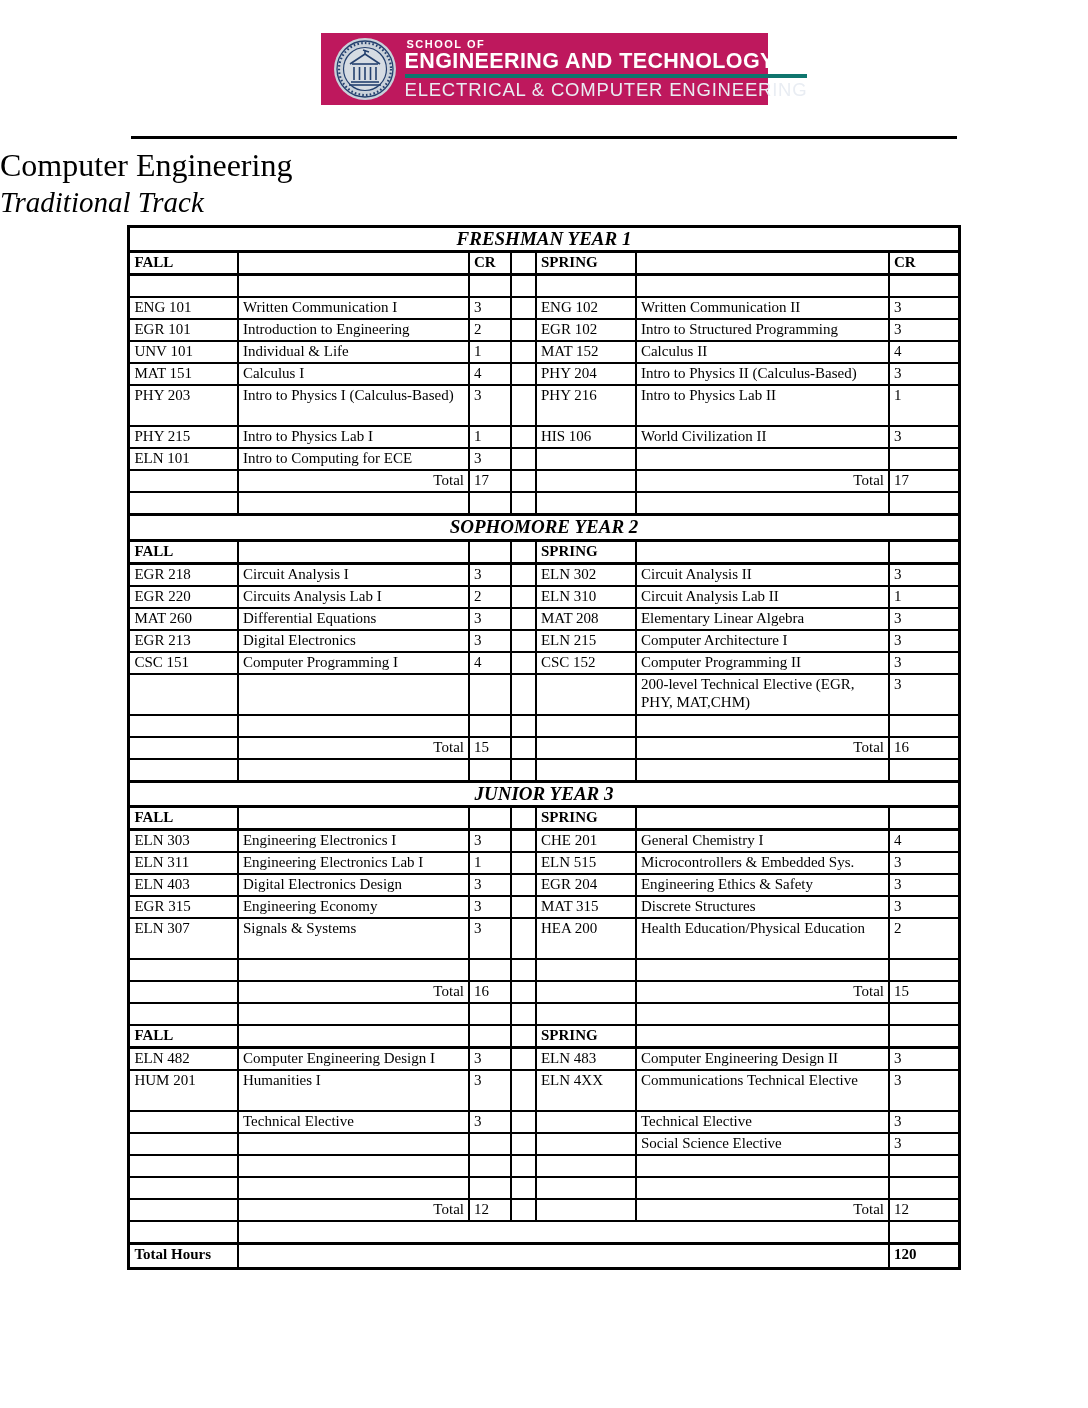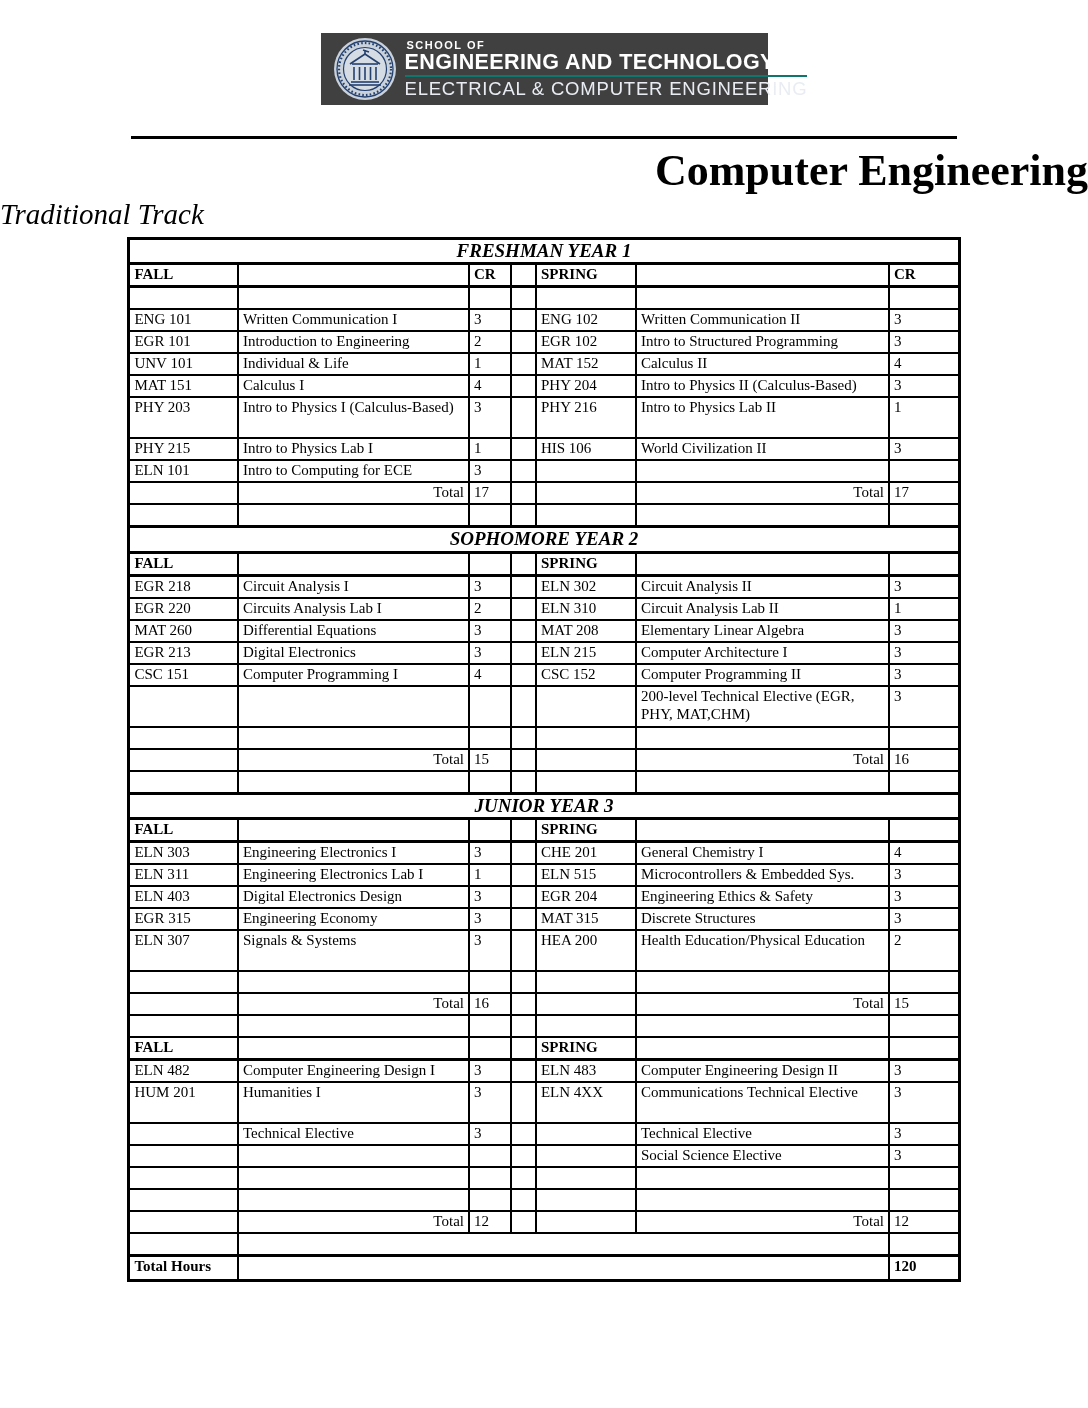--- a/index.html
+++ b/index.html
@@ -16,30 +16,30 @@
   }
   .seal{width:64px;height:64px;margin-left:12px;flex:0 0 auto;}
   .banner-text{margin-left:8px;display:flex;flex-direction:column;justify-content:center;}
   .school-of{
     font-family:"Liberation Sans", sans-serif;color:#ffffff;font-weight:bold;
     font-size:11px;letter-spacing:1.5px;line-height:1.1;margin-left:2px;
   }
   .line1{
     font-family:"Liberation Sans", sans-serif;color:#ffffff;font-weight:bold;
     font-size:21.5px;letter-spacing:0.4px;line-height:1.05;white-space:nowrap;
-    border-bottom:2px solid #0f766e;padding-bottom:2px;
+    border-bottom:4px solid #0f766e;padding-bottom:2px;
   }
   .line2{
     font-family:"Liberation Sans", sans-serif;color:#e9edf3;font-weight:normal;
     font-size:18.5px;letter-spacing:0.8px;line-height:1.15;white-space:nowrap;margin-top:1px;
   }
   
   .rule{width:826px;height:3px;background:#000;margin:31px auto 0;}
   .page-title{
-    text-align:right;font-weight:bold;font-size:44px;line-height:1.0;
+    text-align:left;font-weight:normal;font-size:32px;line-height:1.0;
     margin:10px 0 0 0;
   }
   .page-subtitle{
     text-align:left;font-style:italic;font-size:29px;line-height:1.0;margin-top:7px;
   }
   
   table.curriculum{
     width:830px;margin:8px auto 4px;border-collapse:collapse;table-layout:fixed;
     border:3px solid #000;
   }
@@ -54,21 +54,21 @@
     padding:0;
   }
   tr.cols-header td{font-weight:bold;border-bottom:3px solid #000;height:18px;}
   tr.tall td{height:37px;}
   td.total-label{text-align:right;padding-right:9px;}
   tr.total-hours td{font-weight:bold;border-top:3px solid #000;height:20px;}
 </style>
 </head>
 <body>
 
-<div class="banner" style="background: #404040;">
+<div class="banner" style="background: #be185d;">
   <svg class="seal" viewBox="0 0 64 64">
     <circle cx="32" cy="32" r="31" fill="#c9d1da"></circle>
     <circle cx="32" cy="32" r="28" fill="none" stroke="#24406e" stroke-width="1.3"></circle>
     <circle cx="32" cy="32" r="26" fill="none" stroke="#24406e" stroke-width="2.2" stroke-dasharray="1.6 2.2"></circle>
     <circle cx="32" cy="32" r="21.5" fill="#d6dce3" stroke="#24406e" stroke-width="1.2"></circle>
     <g stroke="#24406e" stroke-width="1.6" fill="none">
       <polyline points="17,27 32,17 47,27"></polyline>
       <line x1="30" y1="13" x2="36" y2="15"></line>
       <line x1="32" y1="13" x2="32" y2="17"></line>
       <line x1="19" y1="27" x2="45" y2="27"></line>

